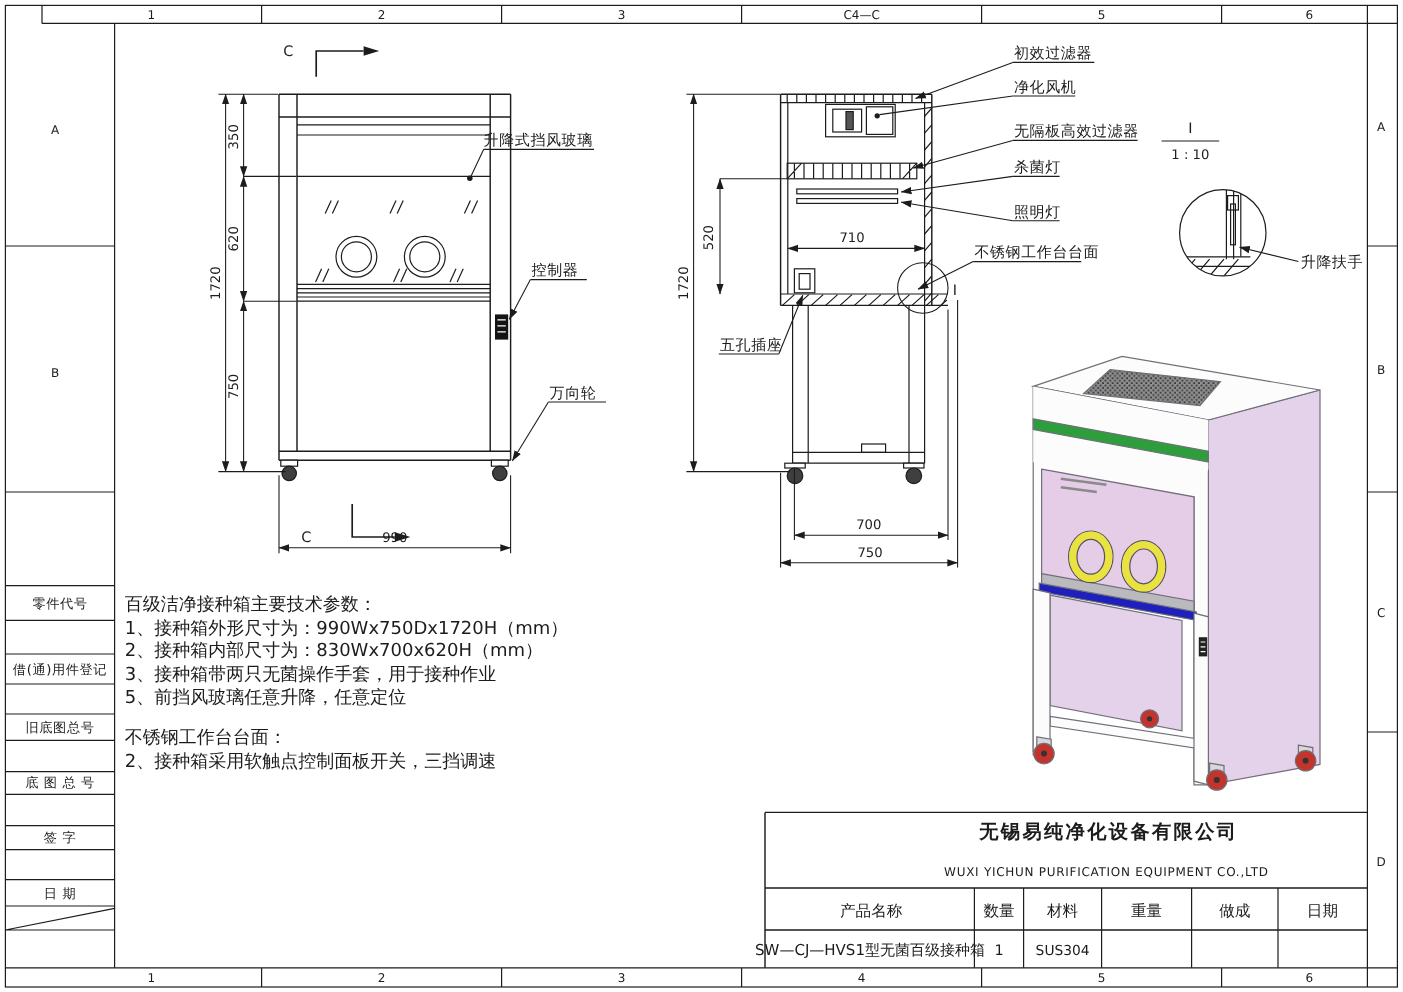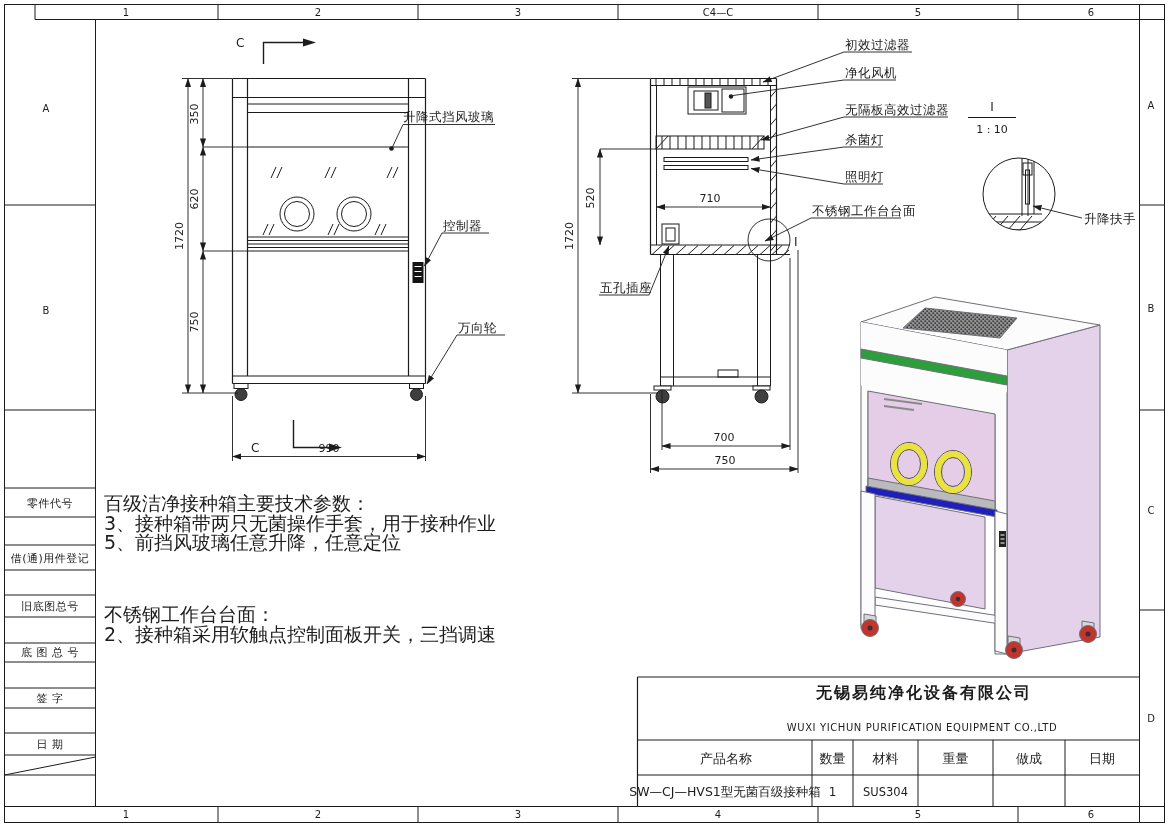--- a/index.html
+++ b/index.html
@@ -6,21 +6,21 @@
   .sheet{position:relative;width:1169px;height:827px;background:#ffffff;margin:0 auto;
          font-family:"DejaVu Sans","Liberation Sans",sans-serif;color:#1c1c1c;overflow:hidden;}
   svg{position:absolute;left:0;top:0;}
   svg text{font-family:"DejaVu Sans","Liberation Sans",sans-serif;fill:#1c1c1c;}
   .t-grid{font-size:10px;}
   .t-dim{font-size:11px;}
   .t-cjk{font-size:12.5px;letter-spacing:0.5px;}
   .t-side{font-size:11px;letter-spacing:0.5px;}
   .t-sec{font-size:12px;}
   .t-scale{font-size:11px;}
-  .specs{position:absolute;left:104px;width:440px;font-size:19px;line-height:19.6px;
+  .specs{position:absolute;left:104px;width:440px;font-size:15px;line-height:19.6px;
          font-weight:500;white-space:nowrap;}
   .specs div{height:19.6px;}
   .tb-cn{position:absolute;left:640px;top:683px;width:568px;text-align:center;
          font-size:16px;font-weight:600;letter-spacing:2px;}
   .tb-en{position:absolute;left:640px;top:722px;width:564px;text-align:center;
          font-size:10px;letter-spacing:0.6px;}
 </style>
 </head>
 <body>
 
@@ -319,20 +319,22 @@
   <text x="1029" y="796" style="font-size:12px"></text>
   <text x="1102" y="796" style="font-size:12px"></text>
 </g>
 </svg>
 
 <div class="tb-cn">无锡易纯净化设备有限公司</div>
 <div class="tb-en">WUXI YICHUN PURIFICATION EQUIPMENT CO.,LTD</div>
 
 <div class="specs" style="top:494px">
   <div>百级洁净接种箱主要技术参数：</div>
+  <div>1、接种箱外形尺寸为：990Wx750Dx1720H（mm）</div>
+  <div>2、接种箱内部尺寸为：830Wx700x620H（mm）</div>
   <div>3、接种箱带两只无菌操作手套，用于接种作业</div>
   <div>5、前挡风玻璃任意升降，任意定位</div>
 </div>
 <div class="specs" style="top:605px">
   <div>不锈钢工作台台面：</div>
   <div>2、接种箱采用软触点控制面板开关，三挡调速</div>
 </div>
 
 </div>
 

